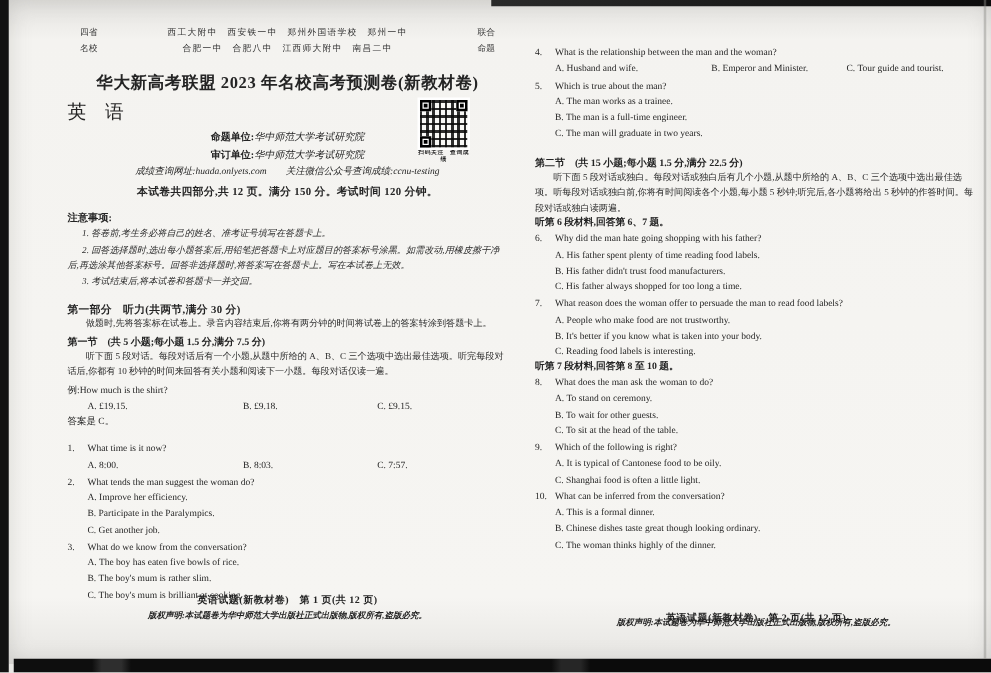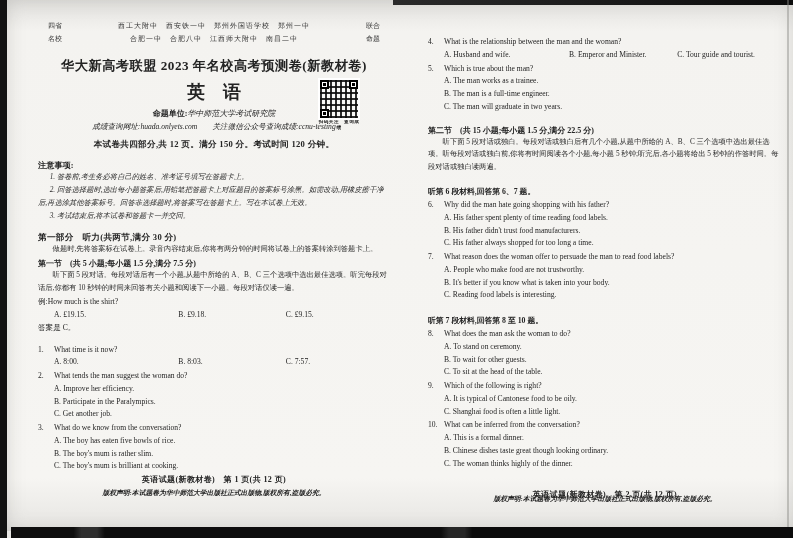--- a/index.html
+++ b/index.html
@@ -14,29 +14,29 @@
     background:linear-gradient(180deg,#e3e2df 0%,#f4f3f0 6%,#f6f5f2 90%,#e6e5e2 100%);
     box-shadow:inset 0 0 18px rgba(120,120,115,.25);
   }
   .edge-left{position:absolute;left:0;top:0;width:7px;height:538px;background:#121212;}
   .edge-top{position:absolute;left:393px;right:0;top:0;height:5px;background:linear-gradient(90deg,#2a2a2a,#0c0c0c);}
   .edge-bottom{position:absolute;left:11px;right:0;top:527px;height:11px;
     background:linear-gradient(90deg,#0e0e0e 0 8%,#2e2e2e 9% 11%,#0d0d0d 12% 55%,#262626 56% 58%,#0b0b0b 59% 100%);}
   .edge-right{position:absolute;right:4px;top:0;width:2px;height:527px;background:rgba(140,140,135,.45);}
 
   .page{position:absolute;font-size:7.6px;line-height:1.4;}
-  .p1{left:38px;top:14px;width:352px;height:510px;}
+  .p1{left:54px;top:14px;width:352px;height:510px;}
   .p2{left:428px;top:28px;width:354px;height:500px;}
 
   .masthead{display:flex;align-items:flex-start;font-size:7px;margin-top:6px;}
   .side-label{width:34px;text-align:center;line-height:1.8;color:#3a3a3a;}
   .schools{flex:1;text-align:center;line-height:1.85;letter-spacing:1px;color:#333;}
 
   .title{text-align:center;font-weight:bold;font-size:13.2px;margin-top:11px;letter-spacing:.5px;}
-  .subject{text-align:center;font-weight:bold;font-size:18px;margin-top:5px;}
+  .subject{font-weight:normal;font-size:15px;margin-top:5px;}
 
   .qr{position:absolute;left:280px;top:66px;width:42px;text-align:center;}
   .qr-box{position:relative;width:38px;height:38px;margin:0 auto;background:
       repeating-linear-gradient(90deg,rgba(10,10,10,.85) 0 2px,transparent 2px 5px),
       repeating-linear-gradient(0deg,rgba(10,10,10,.85) 0 2px,transparent 2px 6px);
       background-color:#f8f8f6;outline:2px solid #fff;}
   .qr-box i{position:absolute;width:9px;height:9px;border:2px solid #000;background:#fff;box-sizing:border-box;}
   .qr-box i::after{content:"";position:absolute;left:1px;top:1px;width:3px;height:3px;background:#000;}
   .qr-box i.tl{left:0;top:0;} .qr-box i.tr{right:0;top:0;} .qr-box i.bl{left:0;bottom:0;}
   .qr-caption{font-size:4.6px;color:#222;margin-top:1px;letter-spacing:.5px;font-weight:bold;}
@@ -46,21 +46,21 @@
   .org .kai{font-style:italic;}
   .score-query{text-align:center;font-size:7.6px;margin-top:3px;font-style:italic;}
   .exam-info{text-align:center;font-weight:bold;font-size:8.6px;margin-top:5px;letter-spacing:.3px;}
 
   .notice-title{font-weight:bold;font-size:8.2px;margin-top:10px;}
   .notice{font-style:italic;font-size:7.3px;line-height:1.75;text-indent:1.6em;color:#2b2b2b;}
 
   .part-heading{font-weight:bold;font-size:8.6px;margin-top:9px;letter-spacing:.3px;}
   .sec-heading{font-weight:bold;font-size:8px;margin-top:2px;}
   .cn-para{font-size:7.3px;line-height:1.72;text-indent:2em;color:#2b2b2b;}
-  .listen-note{font-weight:bold;font-size:7.8px;margin-top:14px;}
+  .listen-note{font-weight:bold;font-size:7.8px;margin-top:0;}
 
   .q{display:flex;line-height:1.68;margin-top:1px;}
   .qnum{flex:none;width:16px;}
   .qtext{flex:1;}
   .opt{padding-left:16px;line-height:1.68;}
   .opt-row{display:flex;padding-left:16px;line-height:1.68;}
   .opt-row span:nth-child(1){width:37%;}
   .opt-row span:nth-child(2){width:32%;}
   .opt-row span:nth-child(3){flex:1;}
   .example-line{line-height:1.68;margin-top:2px;}
@@ -105,20 +105,23 @@
       <i class="tl"></i>
       <i class="tr"></i>
       <i class="bl"></i>
     </div>
     <div class="qr-caption">扫码关注　查询成绩</div>
   </div>
 
   <div class="org">
     <b>命题单位:</b><span class="kai">华中师范大学考试研究院</span>
   </div>
+  <div class="org">
+    <b>审订单位:</b><span class="kai">华中师范大学考试研究院</span>
+  </div>
 
   <div class="score-query">成绩查询网址:huada.onlyets.com　　关注微信公众号查询成绩:ccnu-testing</div>
   <div class="exam-info">本试卷共四部分,共 12 页。满分 150 分。考试时间 120 分钟。</div>
 
   <div class="notice-title">注意事项:</div>
   <div class="notice">1. 答卷前,考生务必将自己的姓名、准考证号填写在答题卡上。</div>
   <div class="notice">2. 回答选择题时,选出每小题答案后,用铅笔把答题卡上对应题目的答案标号涂黑。如需改动,用橡皮擦干净后,再选涂其他答案标号。回答非选择题时,将答案写在答题卡上。写在本试卷上无效。</div>
   <div class="notice">3. 考试结束后,将本试卷和答题卡一并交回。</div>
 
   <div class="part-heading">第一部分　听力(共两节,满分 30 分)</div>

